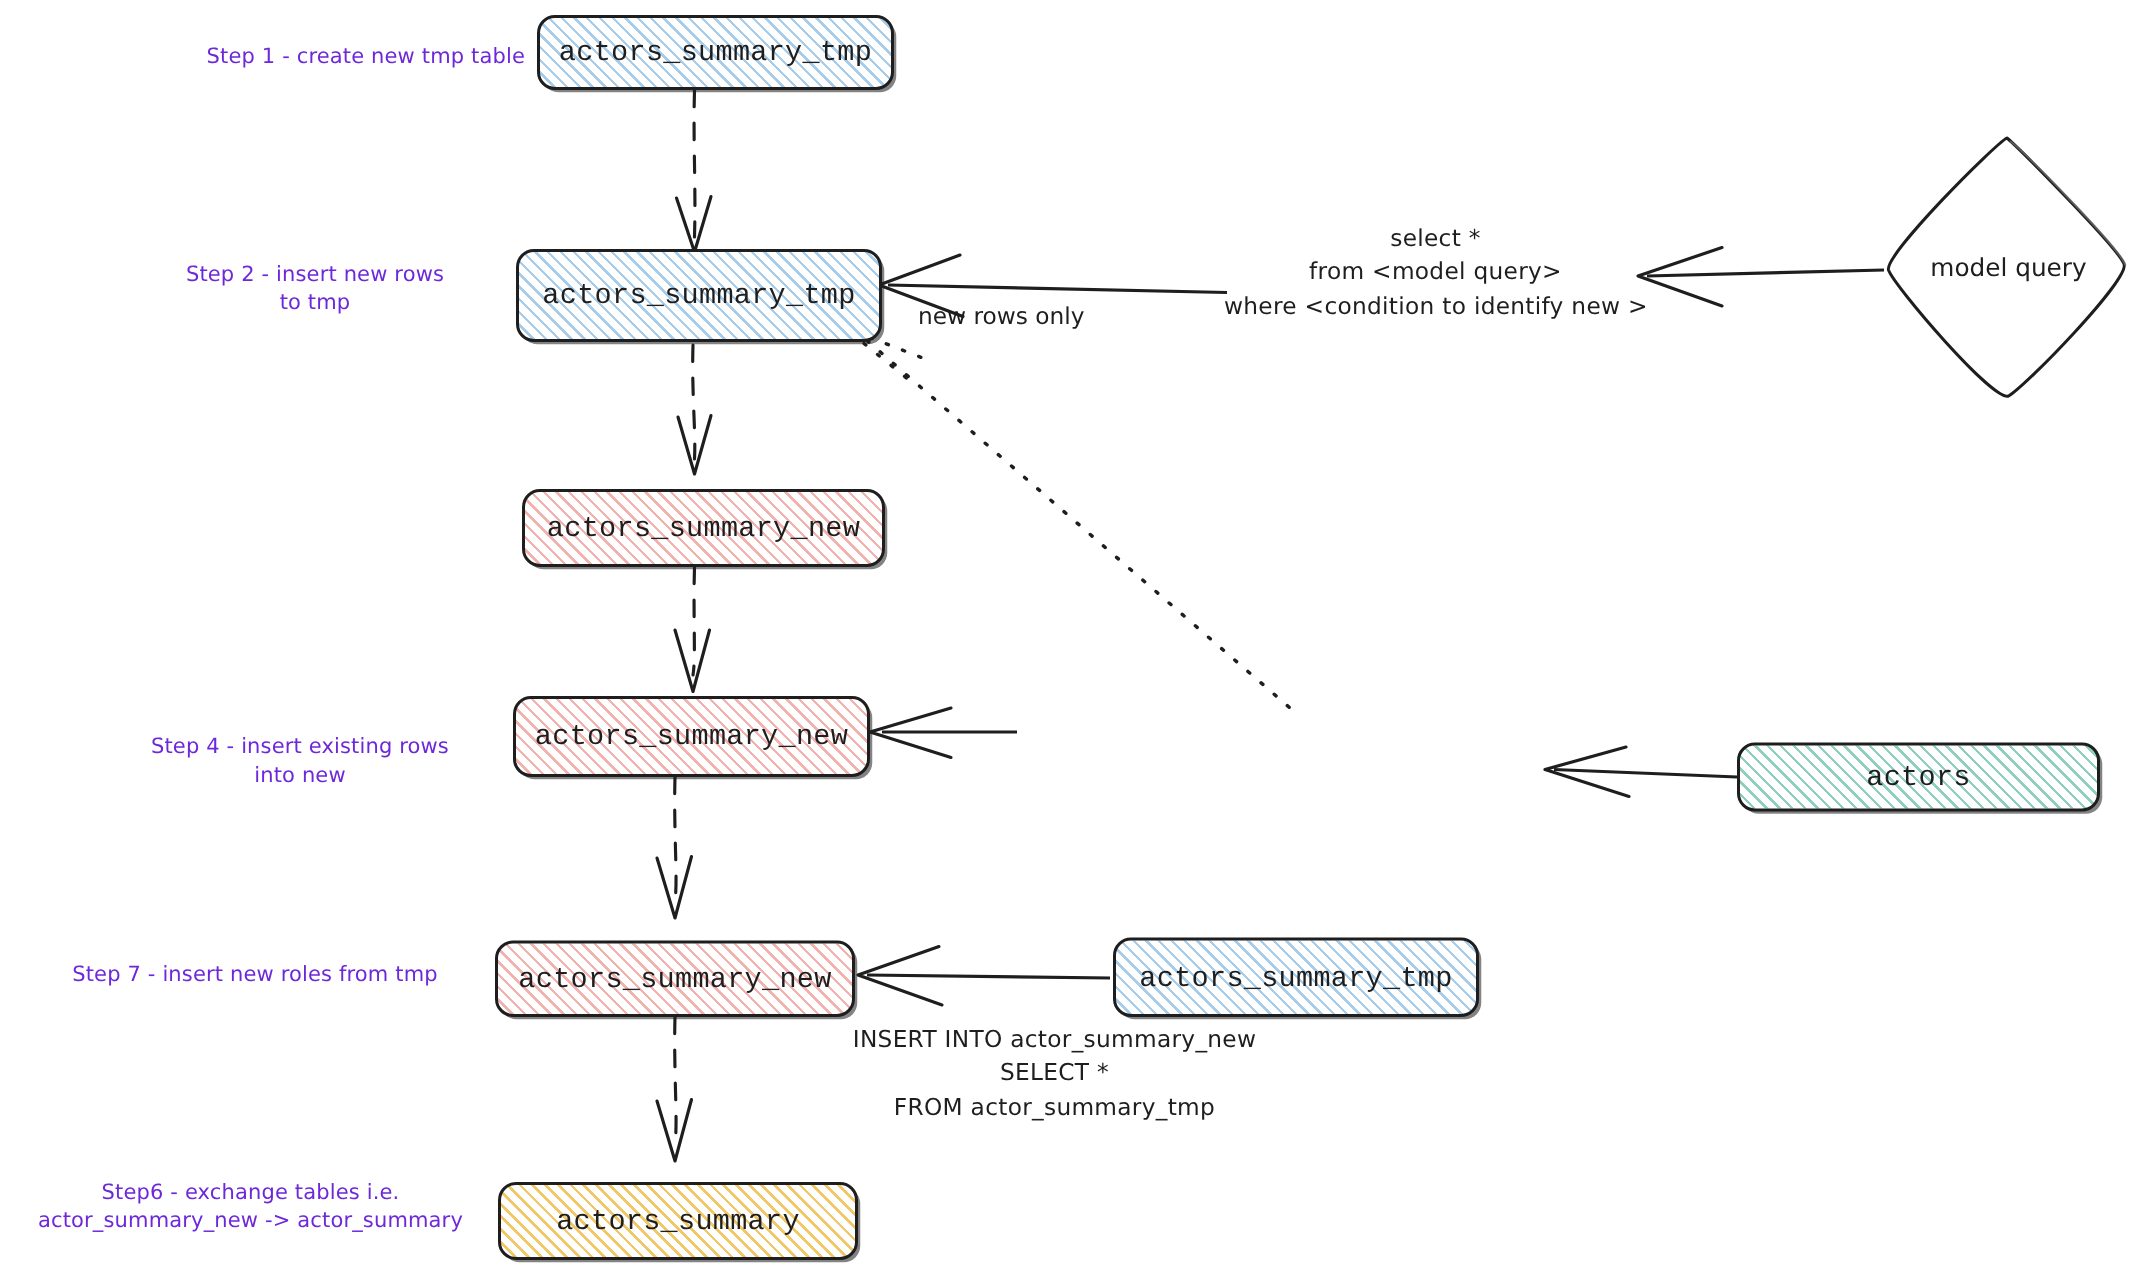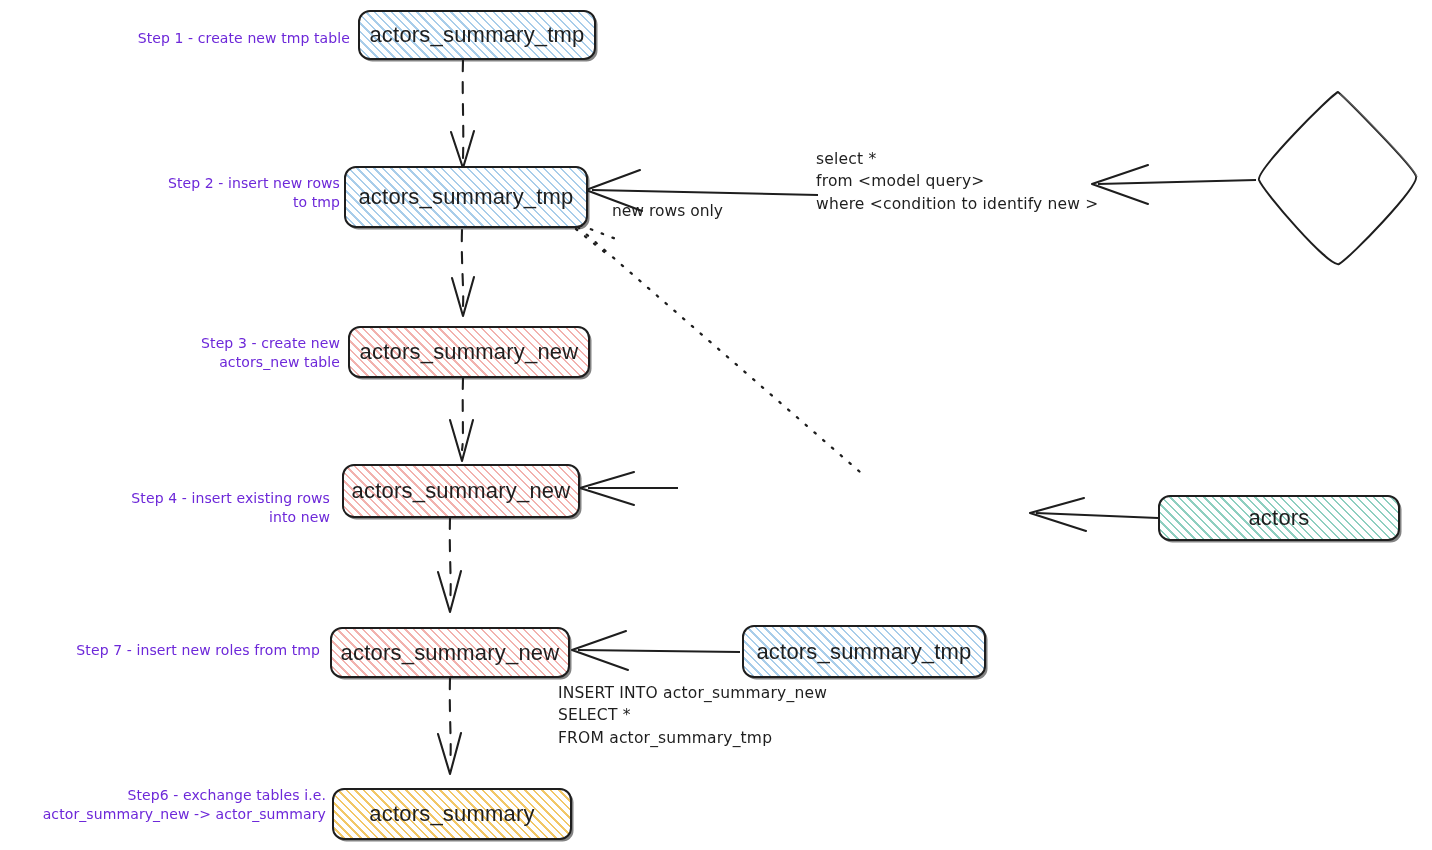--- a/index.html
+++ b/index.html
@@ -28,25 +28,25 @@
     border: 2.2px solid #1e1e1e;
     border-radius: 12px;
     display: flex;
     align-items: center;
     justify-content: center;
     box-shadow: 2.5px 2.5px 0 -1px rgba(30,30,30,0.55);
   }
   .node .node-label {
     position: relative;
     z-index: 2;
-    font-size: 22px;
+    font-size: 19px;
     color: #1e1e1e;
     letter-spacing: 0.2px;
     white-space: nowrap;
-    font-family: Liberation Sans, sans-serif;
+    font-family: Liberation Mono, monospace;
   }
   
   .fill-blue {
     background-color: #ffffff;
     background-image: repeating-linear-gradient(45deg,
         #a8cdea 0px, #a8cdea 1.6px,
         #ffffff 1.6px, #ffffff 6px);
     border-color: #1e1e1e;
   }
   .fill-red {
@@ -83,28 +83,28 @@
   }
   .caption {
     position: absolute;
     color: #6d28d9;
     font-size: 14px;
     line-height: 1.38;
     white-space: pre;
     letter-spacing: 0.1px;
   }
   .caption.right  { text-align: right; }
-  .caption.center { text-align: right; }
+  .caption.center { text-align: center; }
   .edge-label {
     position: absolute;
     color: #1e1e1e;
     font-size: 15.5px;
     line-height: 1.45;
     white-space: pre;
-    text-align: left;
+    text-align: center;
   }
   .edge-label.mono {
     font-family: "DejaVu Sans", sans-serif;
     letter-spacing: 0.2px;
   }
 </style>
 </head>
 <body>
 
 <div id="canvas">
@@ -172,22 +172,20 @@
                C1329,268 1263,191 1259,180 C1256,170 1330,96 1338,92 Z" stroke="#1e1e1e" stroke-width="2" fill="#ffffff" stroke-linejoin="round"></path>
       <path d="M1340,94 C1348,100 1414,166 1417,177" stroke="#6e6e6e" stroke-width="1.4" fill="none" opacity="0.75"></path>
     </g>
   </svg>
 
   <div class="caption right" style="left:40px; top:29px; width:310px;">Step 1 - create new tmp table</div>
 
   <div class="caption center" style="left:80px; top:174px; width:260px;">Step 2 - insert new rows
 to tmp</div>
 
-  <div class="caption center" style="left:100px; top:334px; width:240px;">Step 3 - create new
-actors_new table</div>
 
   <div class="caption center" style="left:70px; top:477px; width:260px;margin-top:12px;">Step 4 - insert existing rows
 into new</div>
 
   <div class="caption center" style="left:20px; top:641px; width:300px;">Step 7 - insert new roles from tmp</div>
 
   <div class="caption center" style="left:8px; top:786px; width:318px;">Step6 - exchange tables i.e.
 actor_summary_new -&gt; actor_summary</div>
 
   <div class="node fill-blue" style="left:358px; top:10px; width:238px; height:50px;">
@@ -215,20 +213,23 @@
   </div>
 
   <div class="node fill-yellow" style="left:332px; top:788px; width:240px; height:52px;">
     <span class="node-label">actors_summary</span>
   </div>
 
   <div class="node fill-blue" style="left:742px; top:625px; width:244px; height:53px;">
     <span class="node-label">actors_summary_tmp</span>
   </div>
 
+  <div class="diamond" style="left:1258px; top:90px; width:162px; height:176px;">
+    <span class="node-label">model query</span>
+  </div>
 
   <div class="edge-label" style="left:612px; top:200px; width:170px; text-align:left;">new rows only</div>
 
   <div class="edge-label mono" style="left:816px; top:148px; width:282px;">select *
 from &lt;model query&gt;
 where &lt;condition to identify new &gt;</div>
 
 
   <div class="edge-label mono" style="left:558px; top:682px; width:290px;">INSERT INTO actor_summary_new
 SELECT *

